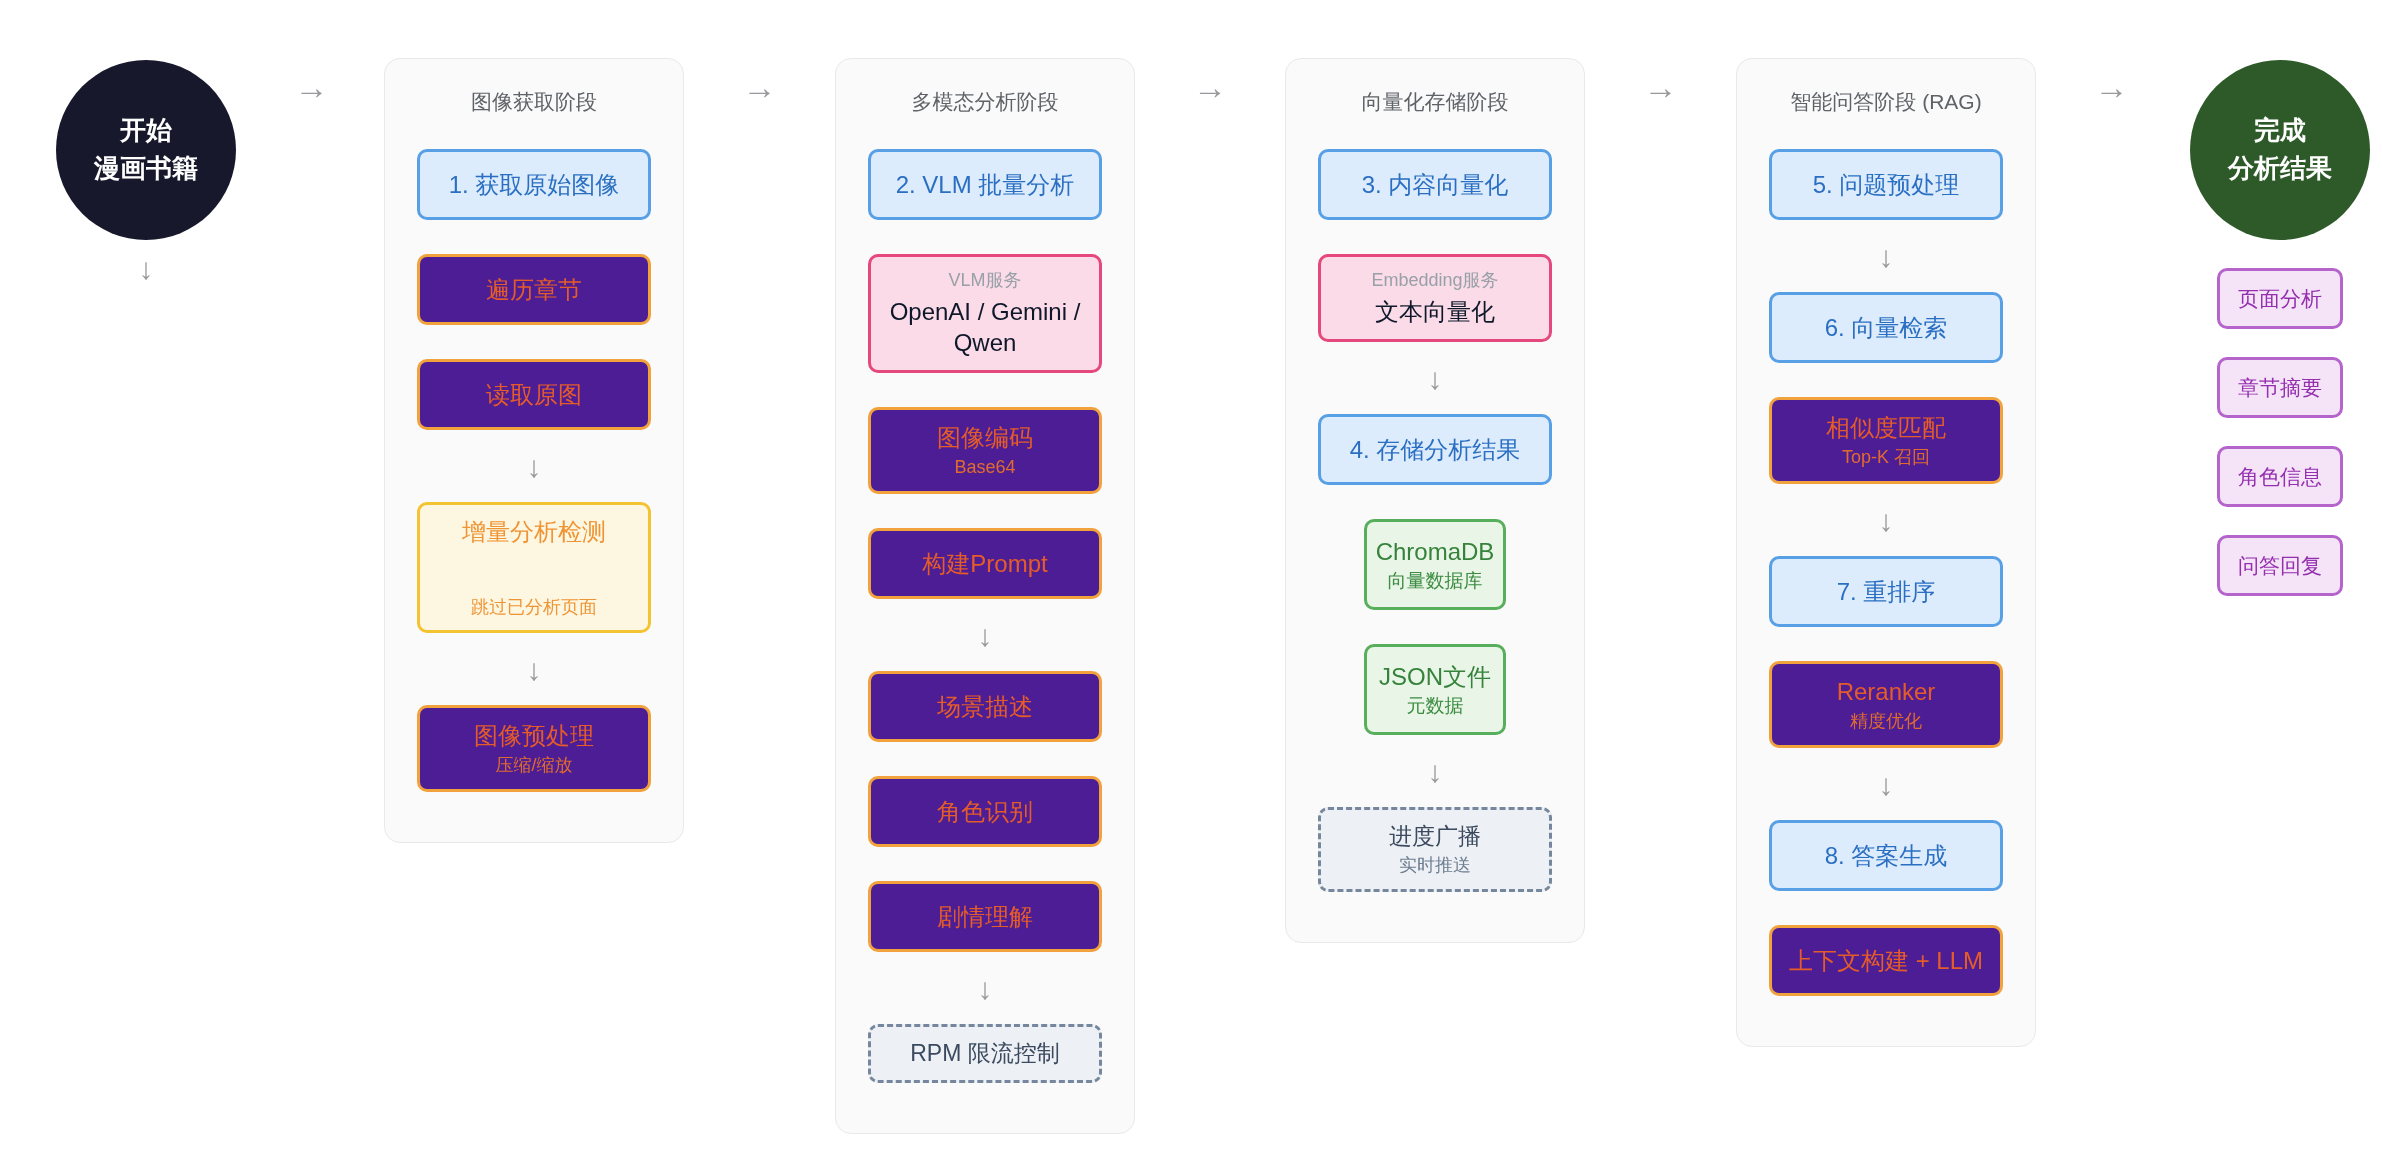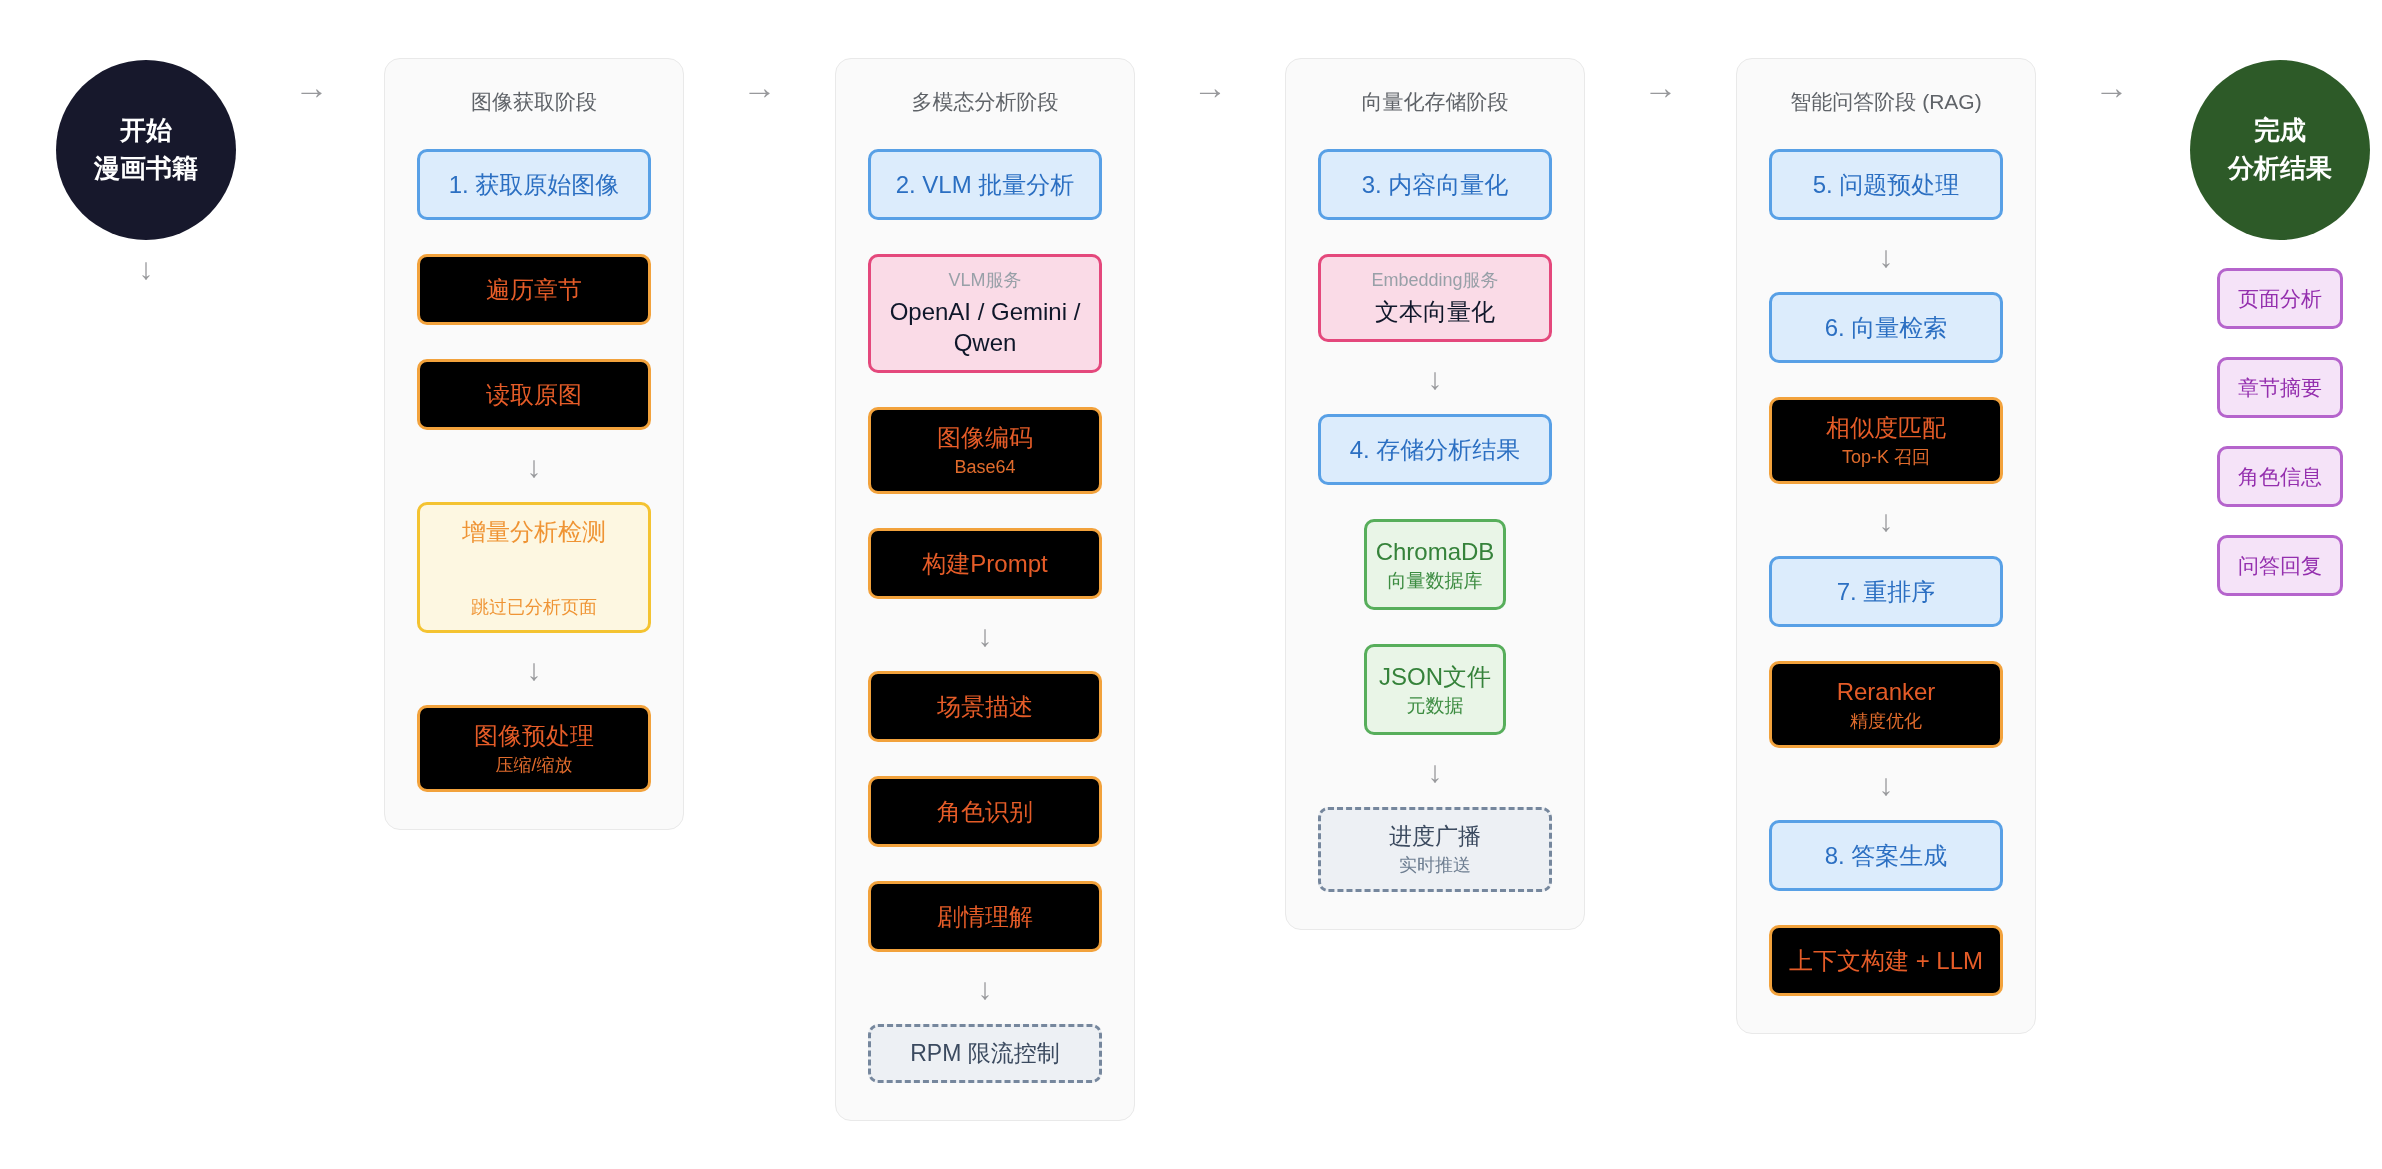--- a/index.html
+++ b/index.html
@@ -19,35 +19,35 @@
 
   
   .h-arrow{margin-top:70px;text-align:center;font-size:34px;line-height:34px;color:#98999c;flex-shrink:0;}
   .v-arrow{margin-top:22px;font-size:30px;line-height:30px;color:#98999c;text-align:center;}
   .v-arrow + .node{margin-top:20px;}
   .start-col .v-arrow{margin-top:14px;}
 
   
   .panel{box-sizing:border-box;width:300px;margin-top:58px;background:#fafafa;
          border:1px solid #e9e9e9;border-radius:16px;display:flex;flex-direction:column;
-         align-items:center;padding:0 0 37px 0;flex-shrink:0;}
+         align-items:center;padding:0 0 50px 0;flex-shrink:0;}
   .panel-title{margin-top:30px;font-size:21px;color:#5f6368;line-height:26px;}
 
   
   .node{box-sizing:border-box;width:234px;margin-top:34px;border-radius:10px;border:3px solid;
         text-align:center;padding:17px 8px;}
   .node-title{font-size:24px;line-height:31px;}
   .node-sub{font-size:18px;line-height:24px;margin-top:2px;}
   .node-label{font-size:18px;line-height:23px;color:#98a0a8;margin-bottom:4px;}
   .node.two{padding:12px 8px;}
 
   .node.blue{background:#dcecfc;border-color:#58a0e6;}
   .node.blue .node-title{color:#2b6fc2;}
 
-  .node.orange{background:#000000;border-color:#f2a23c;}
+  .node.orange{background:#4c1d95;border-color:#f2a23c;}
   .node.orange .node-title{color:#e55c28;}
   .node.orange .node-sub{color:#e06b2c;}
 
   .node.yellow{background:#fdf7e1;border-color:#f4c331;padding:11px 8px;}
   .node.yellow .node-title{color:#ef9434;}
   .node.yellow .node-sub{color:#ef9434;margin-top:48px;}
 
   .node.pink{background:#fadbe7;border-color:#e4487c;padding:12px 14px;}
   .node.pink .node-title{color:#0f172a;}
 

